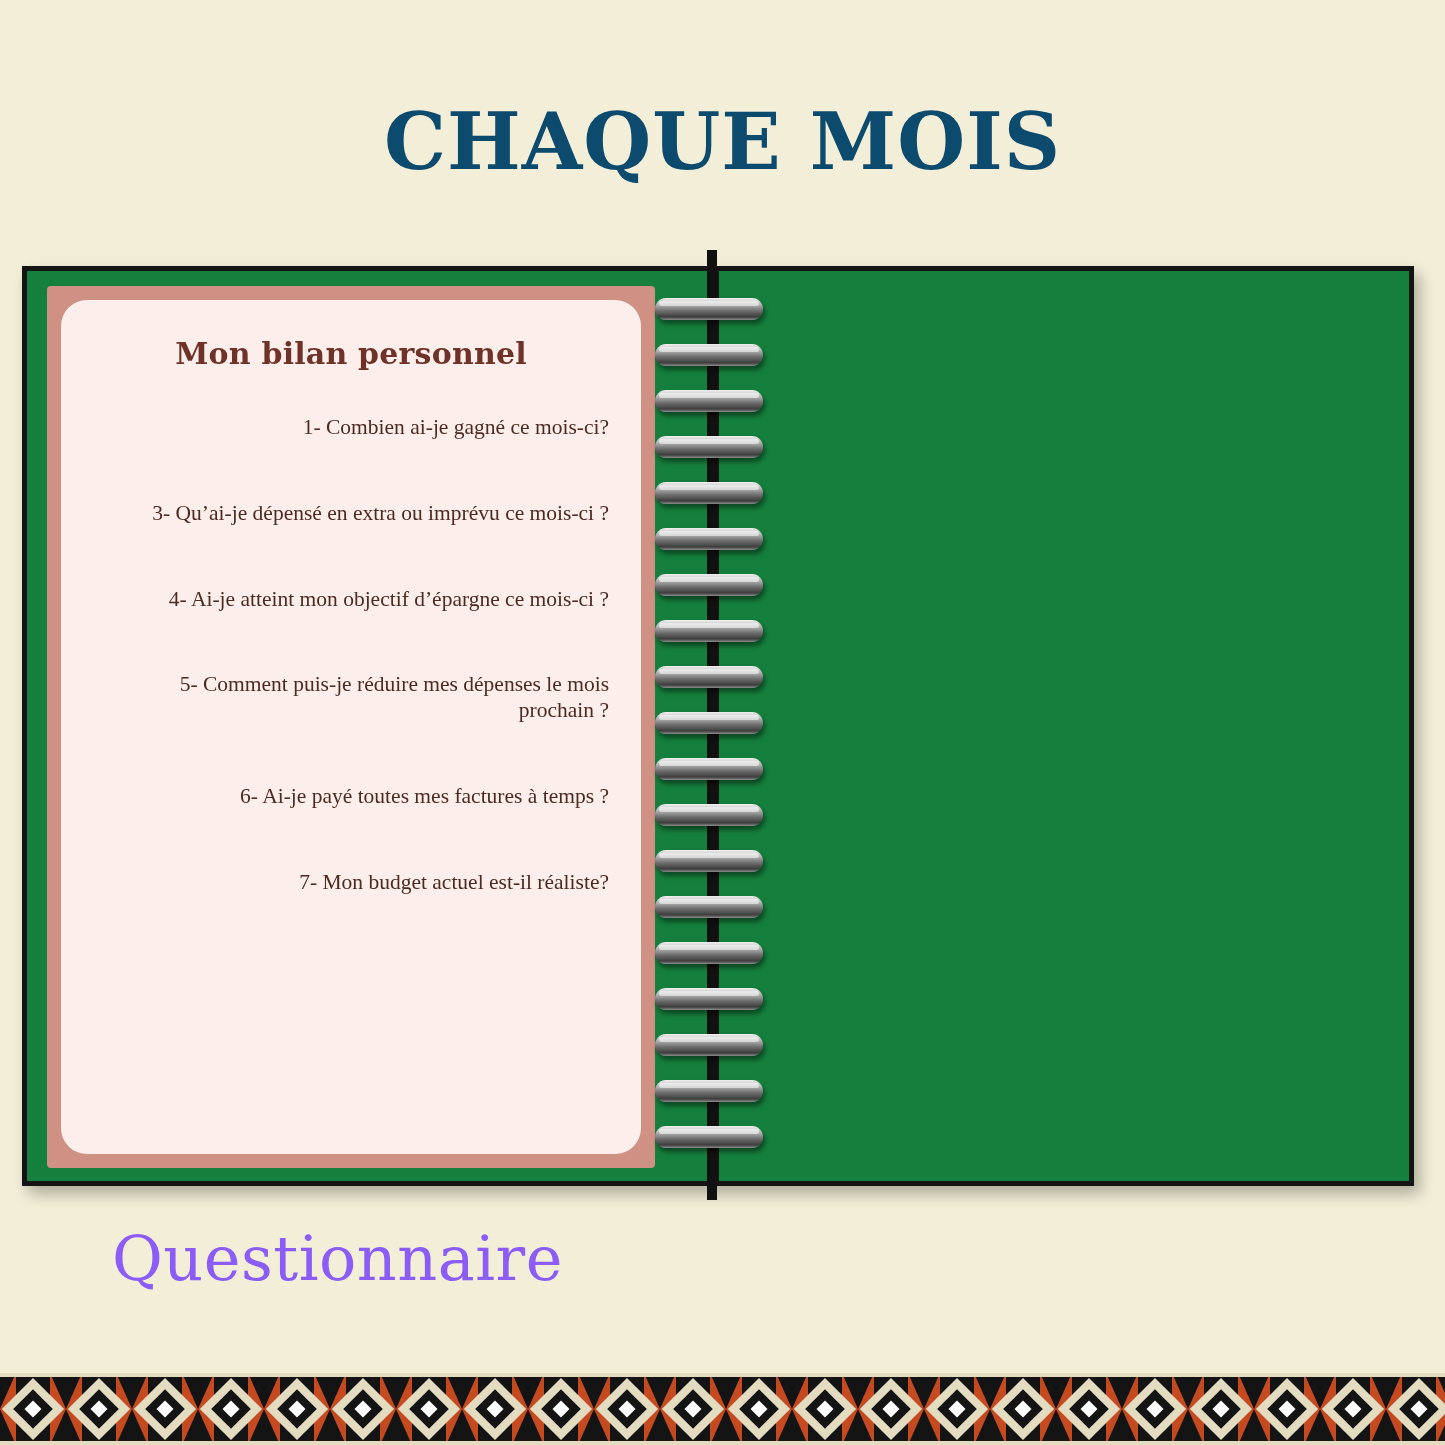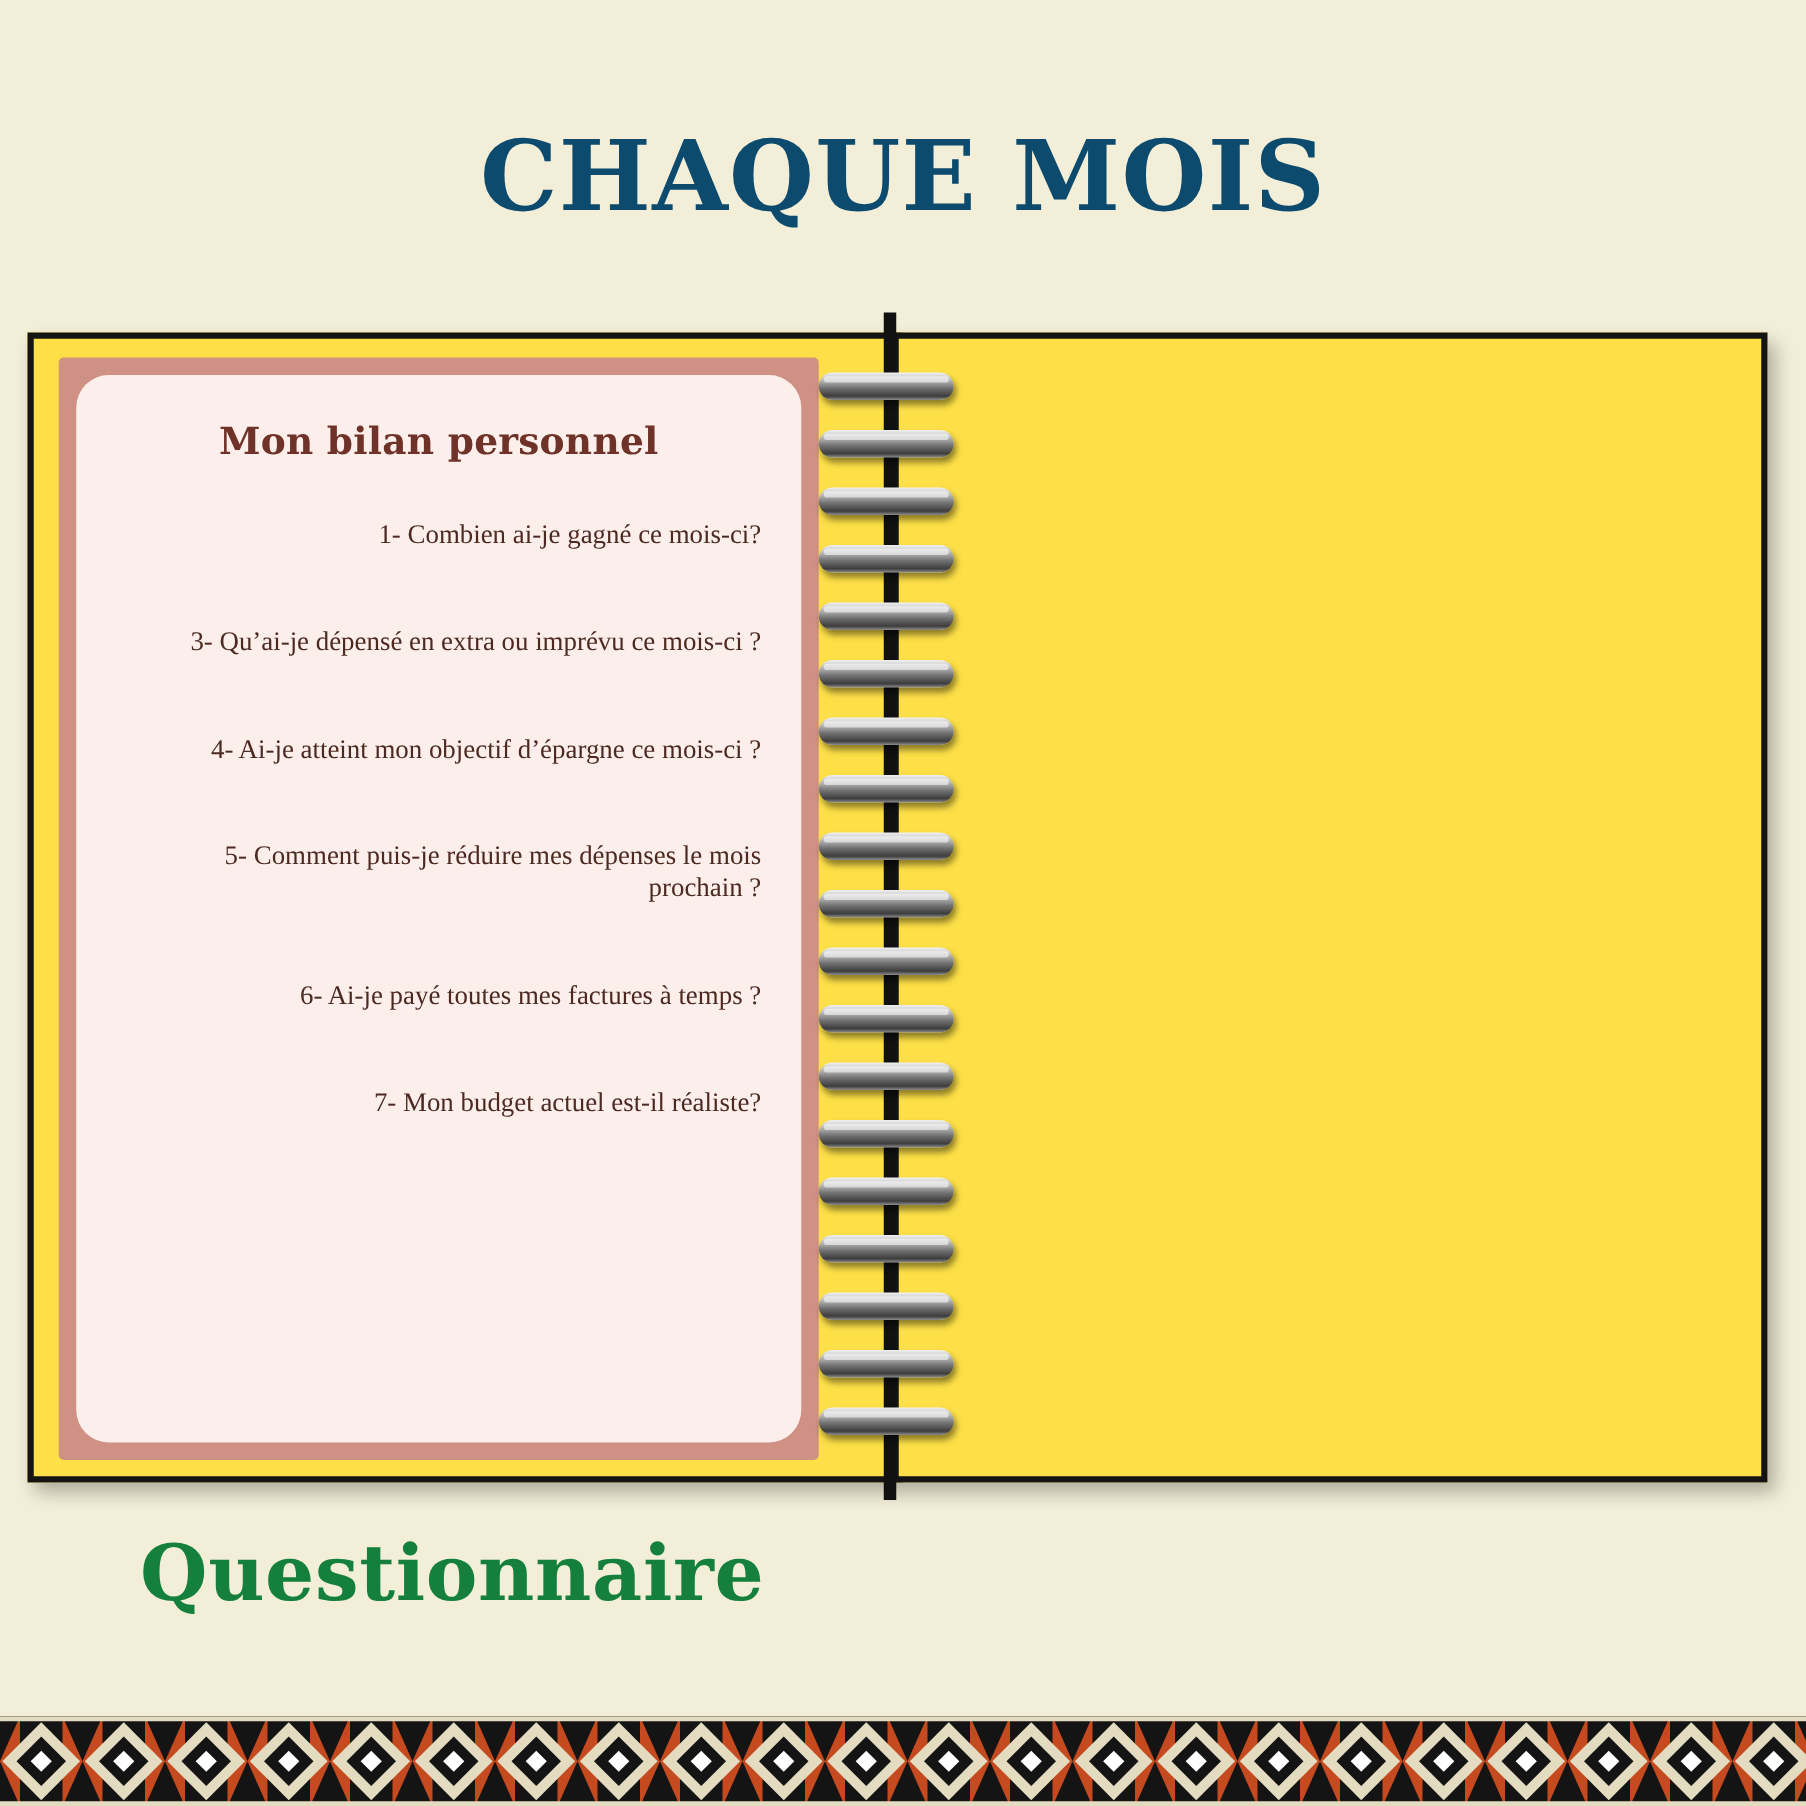--- a/index.html
+++ b/index.html
@@ -35,21 +35,21 @@
     left: 22px;
     top: 266px;
     width: 1392px;
     height: 920px;
     box-shadow: 6px 8px 14px rgba(0,0,0,0.28);
   }
   .page {
     position: absolute;
     top: 0;
     height: 100%;
-    background: #fde047;
+    background: #15803d;
     border: 5px solid #141414;
     box-sizing: border-box;
   }
   .page-left {
     left: 0;
     width: 700px;
   }
   .page-right {
     right: 0;
     width: 700px;
@@ -136,23 +136,23 @@
     height: 100%;
     background: #111;
   }
 
   
   .footer-title {
     position: absolute;
     left: 112px;
     top: 1222px;
     font-family: "DejaVu Serif", serif;
-    font-weight: bold;
+    font-weight: normal;
     font-size: 62px;
-    color: #15803d;
+    color: #8b5cf6;
     letter-spacing: 0.5px;
   }
 
   
   .band {
     position: absolute;
     left: 0;
     bottom: 0;
     width: 100%;
     height: 72px;

